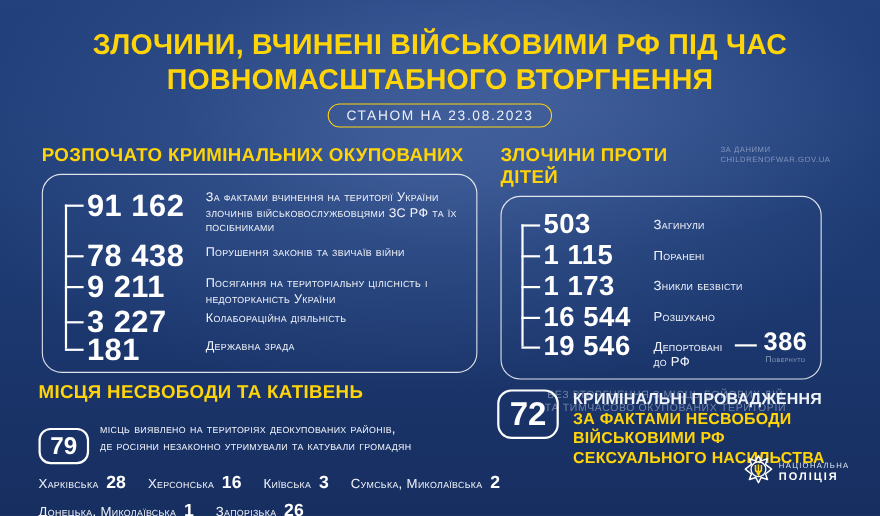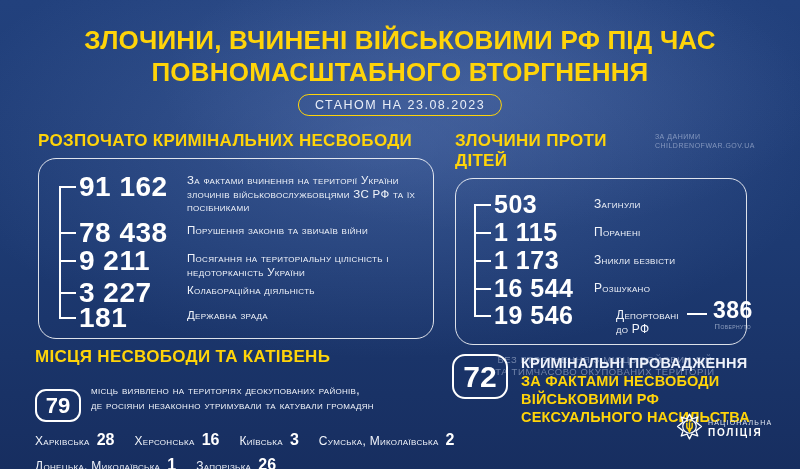--- a/index.html
+++ b/index.html
@@ -52,21 +52,21 @@
   .sec-child{ position:absolute; left:455px; top:131px; width:300px; }
   .child-head{ display:flex; align-items:flex-start; }
   .src{ margin-left:8px; margin-top:2px; font-size:7px; line-height:8.5px;
         letter-spacing:.5px; color:rgba(200,212,235,.55); }
   .sec-child .statbox{ margin-top:7px; width:292px; padding:13px 12px 9px 38px; }
   .sec-child .rows::before{ top:12px; height:111px; }
   .sec-child .row::before{ top:12px; }
   .sec-child .num{ font-size:25px; line-height:25px; width:96px; flex:none; }
   .sec-child .lbl{ font-size:12px; line-height:14px; margin-left:4px; margin-top:5px; }
   .sec-child .row{ height:28px; }
-  .sec-child .r4{ height:27px; } .sec-child .r5{ height:32px;gap:22px; }
+  .sec-child .r4{ height:27px; } .sec-child .r5{ height:32px; }
   .deport{ display:flex; align-items:flex-start; }
   .dash{ width:20px; height:2px; background:#fff; margin:10px 6px 0 8px; flex:none; }
   .ret{ display:flex; flex-direction:column; align-items:center; margin-top:-4px; }
   .ret .num{ font-size:23px; line-height:23px; width:auto; }
   .ret-lbl{ font-size:7.5px; letter-spacing:.4px; color:rgba(205,215,235,.65); font-variant:small-caps; }
   .footnote{ margin-top:9px; text-align:center; font-size:9.5px; line-height:12px;
              letter-spacing:.6px; color:rgba(195,207,232,.5); }
 
   
   .sec-places{ position:absolute; left:35px; top:347px; width:428px; }
@@ -100,21 +100,21 @@
 
 <div class="poster">
 
   <div class="title">
     <div>ЗЛОЧИНИ, ВЧИНЕНІ ВІЙСЬКОВИМИ РФ ПІД ЧАС</div>
     <div>ПОВНОМАСШТАБНОГО ВТОРГНЕННЯ</div>
   </div>
   <div class="date-badge">СТАНОМ НА 23.08.2023</div>
 
   <div class="sec-proc">
-    <div class="h2">РОЗПОЧАТО КРИМІНАЛЬНИХ НЕСВОБОДИ</div>
+    <div class="h2">РОЗПОЧАТО КРИМІНАЛЬНИХ ОКУПОВАНИХ</div>
     <div class="statbox">
       <div class="rows">
         <div class="row r1">
           <div class="num yellow">91 162</div>
           <div class="lbl">За фактами вчинення на території України злочинів військовослужбовцями ЗС РФ та їх посібниками</div>
         </div>
         <div class="row r2">
           <div class="num">78 438</div>
           <div class="lbl">Порушення законів та звичаїв війни</div>
         </div>

